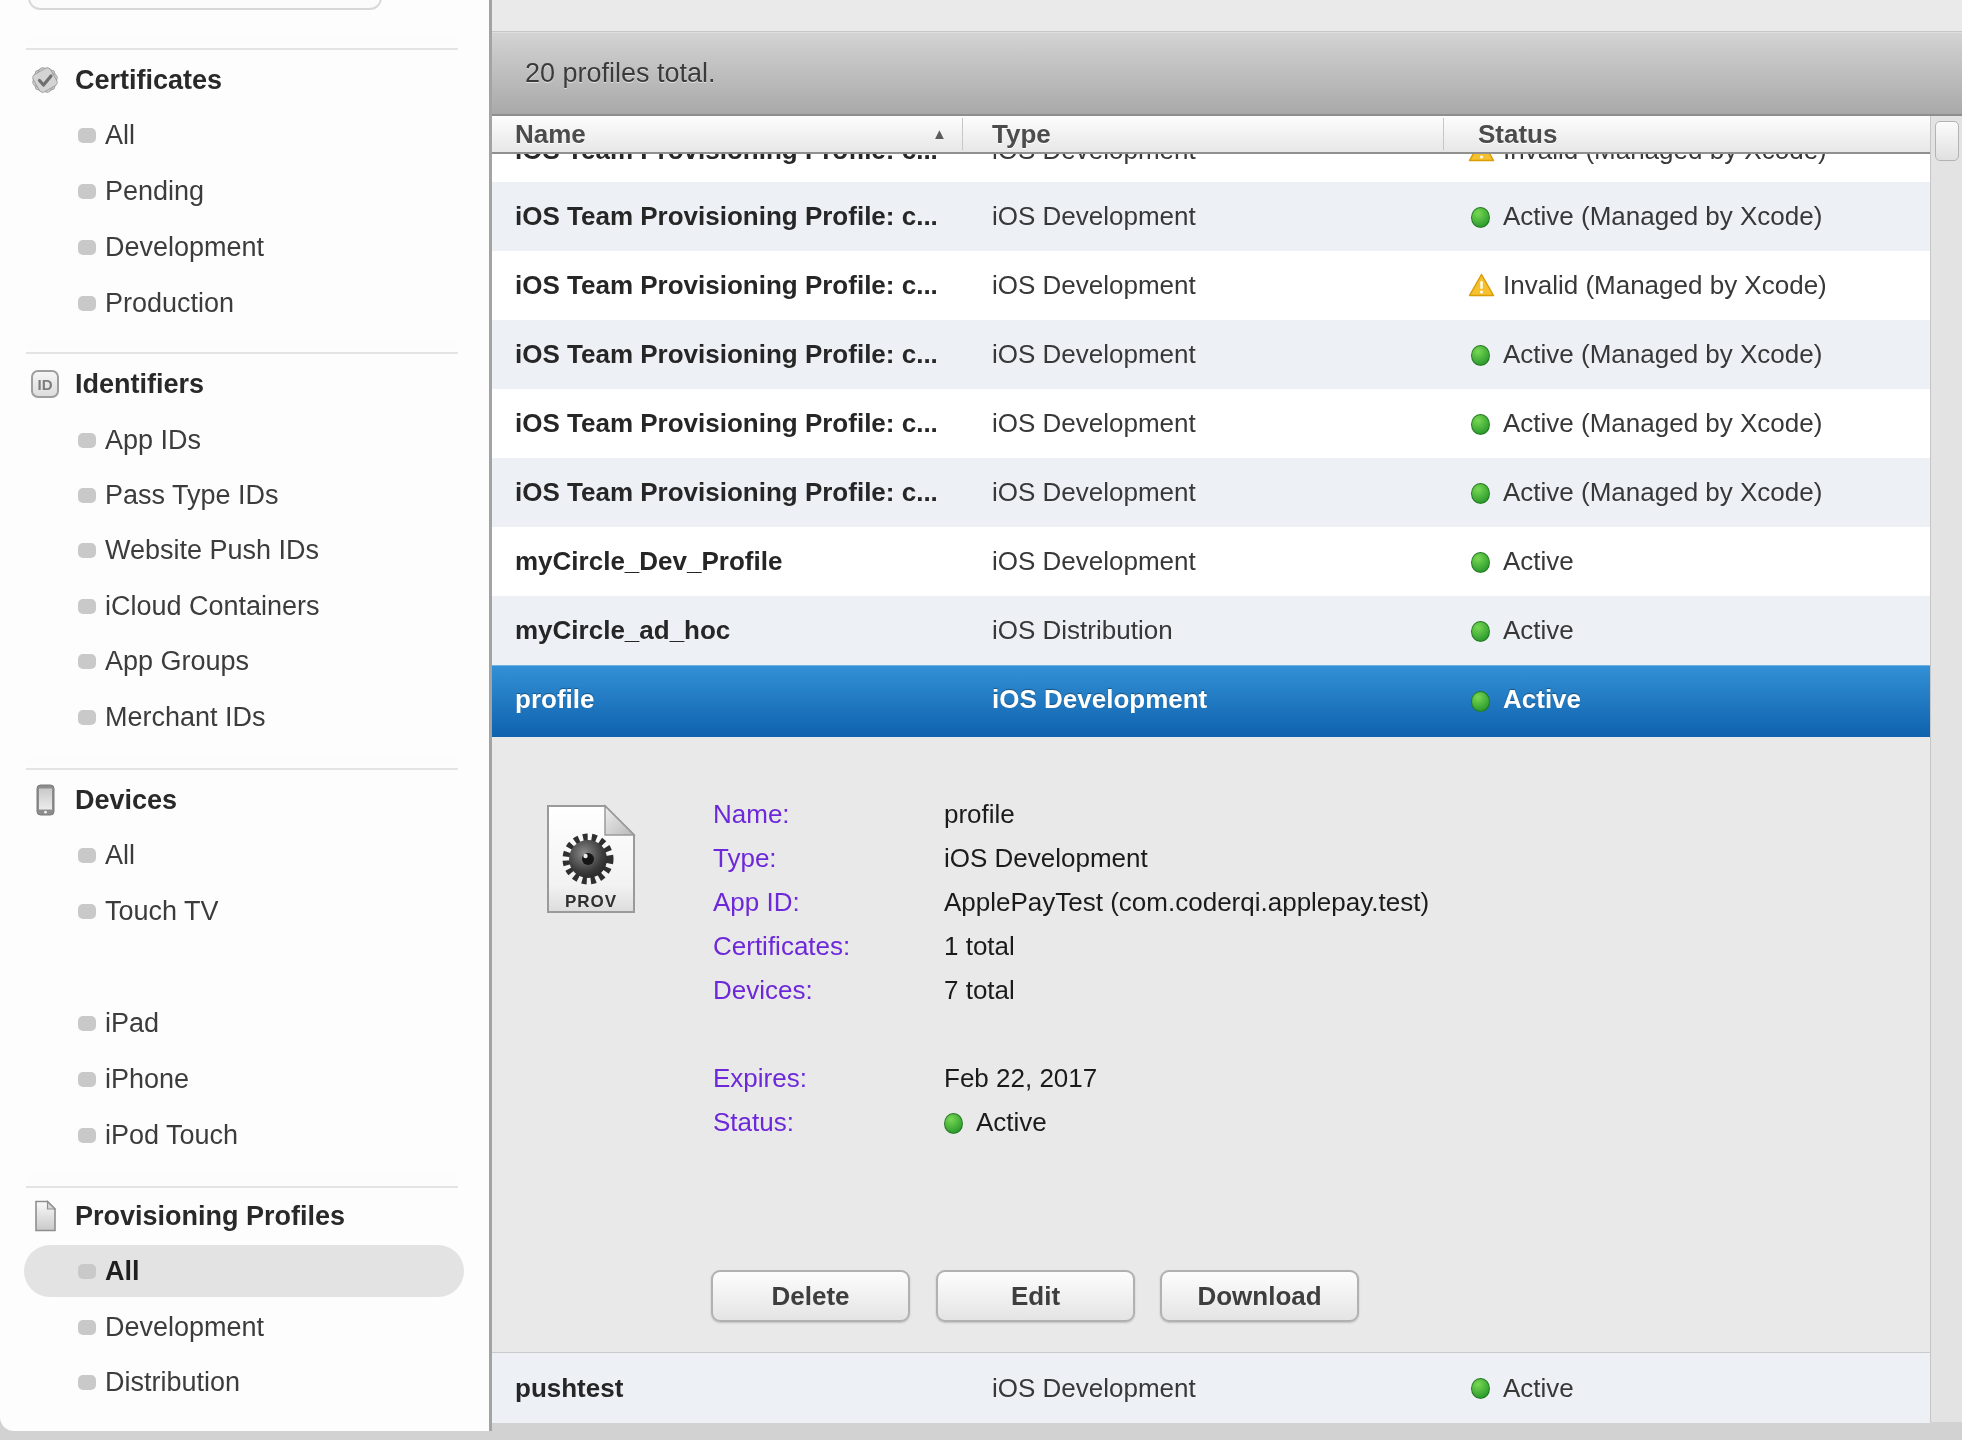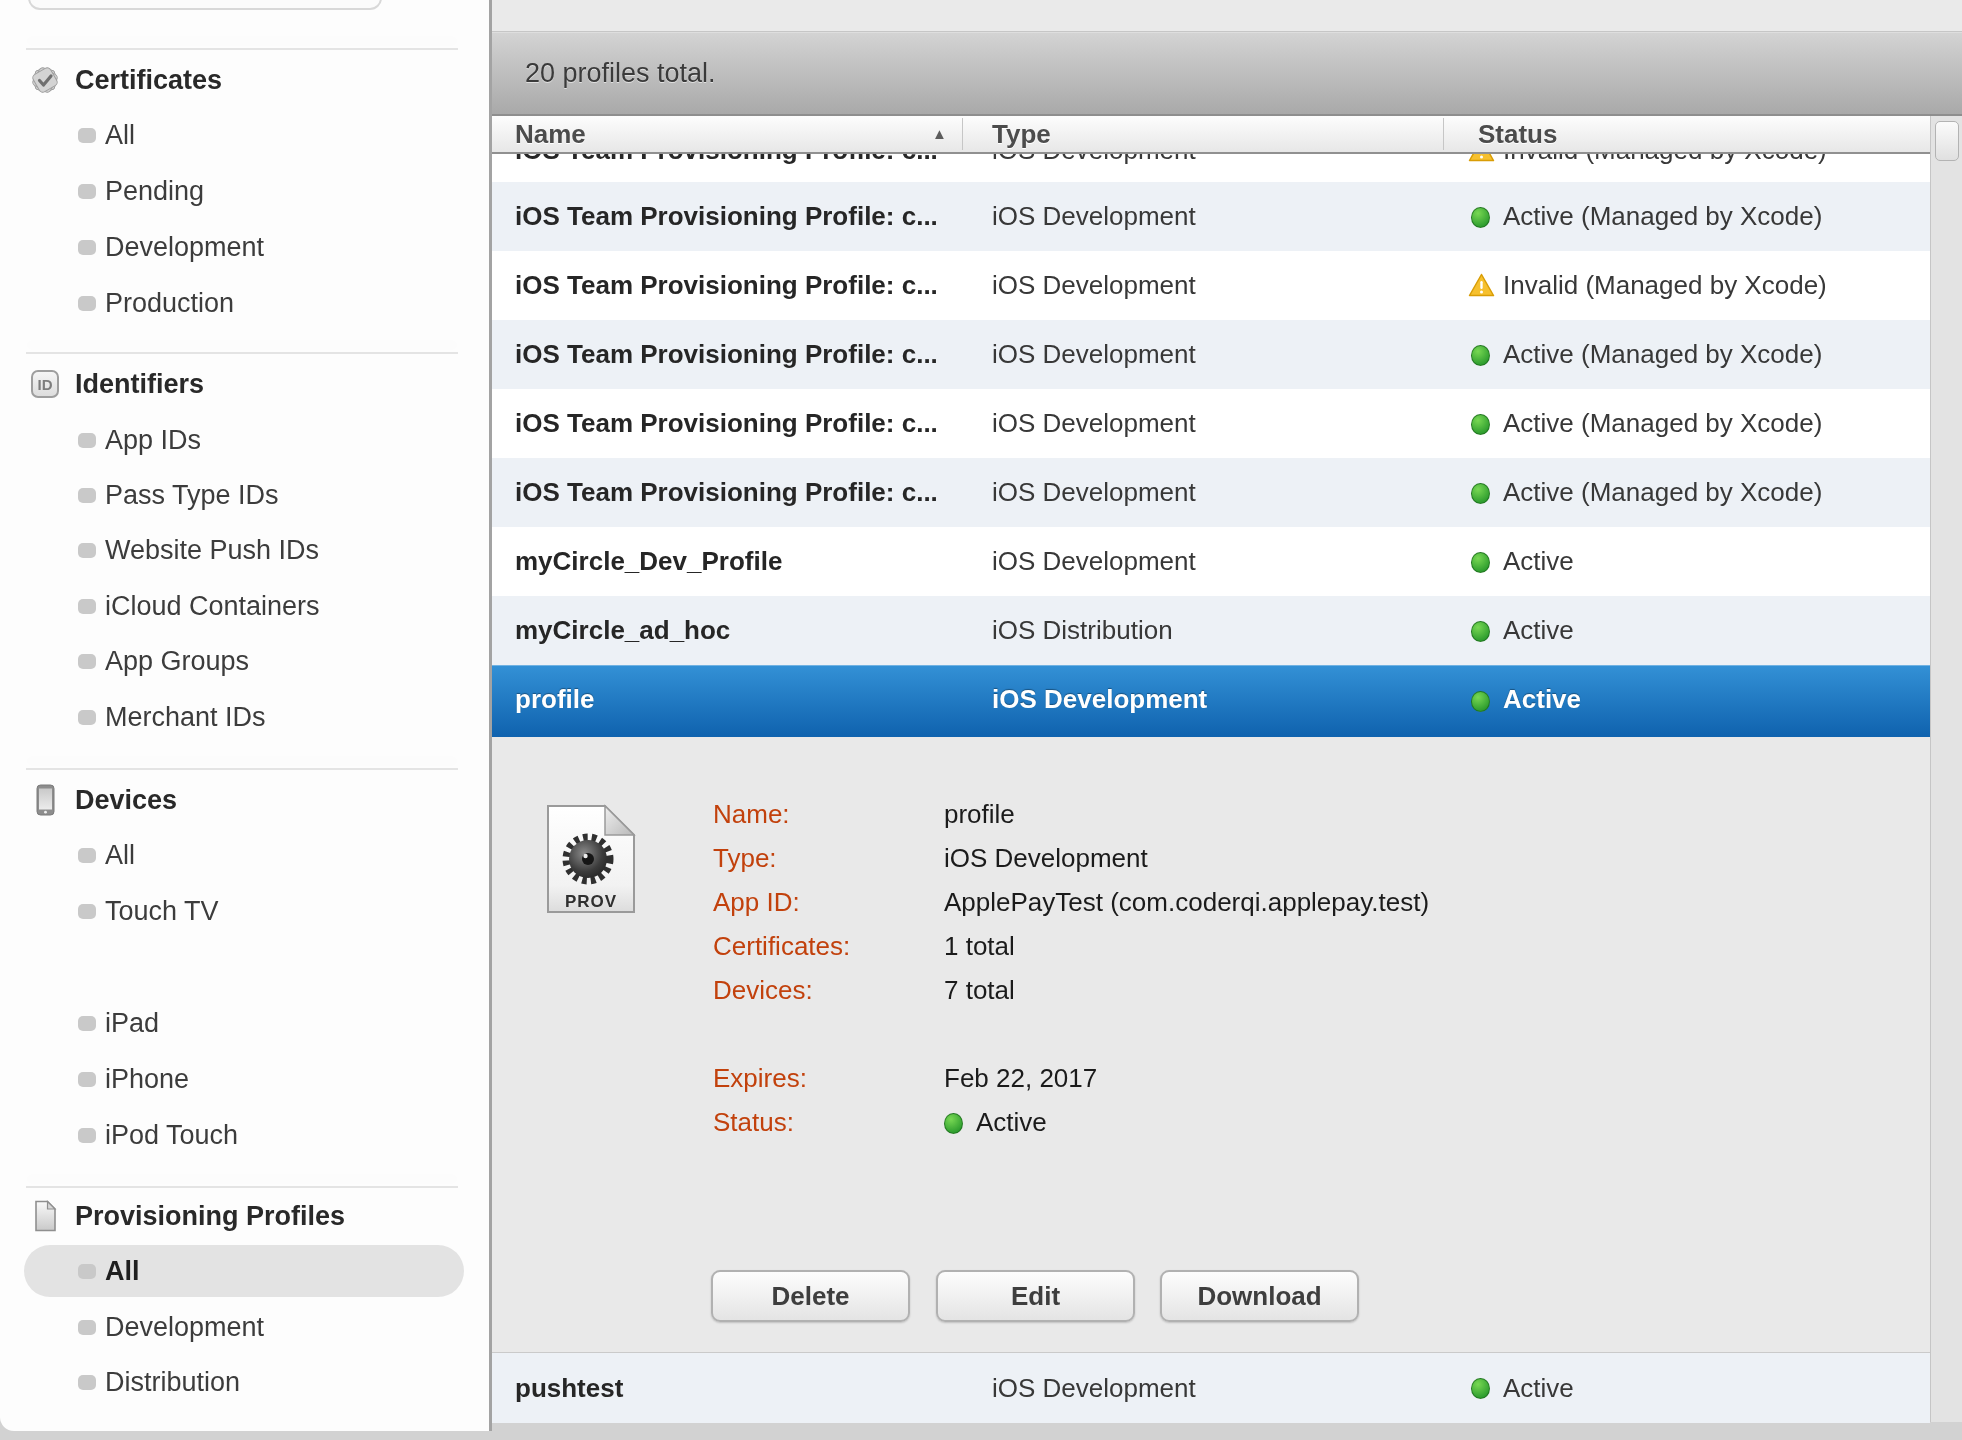--- a/index.html
+++ b/index.html
@@ -105,21 +105,21 @@
   }
   .row.sel .c-name,.row.sel .c-type,.row.sel .c-status{
     color:#fff;font-weight:700;text-shadow:0 -1px 1px rgba(0,0,0,0.35);
   }
   
   .panel{position:absolute;left:0;top:737px;width:1438px;height:615px;background:#e9e9e9;}
   .provicon{position:absolute;left:52px;top:803px;width:94px;height:112px;}
   .drow{position:absolute;left:0;width:1438px;height:44px;}
   .dlabel{
     position:absolute;left:221px;top:0;line-height:44px;
-    font-size:26px;color:#c2410c;white-space:nowrap;
+    font-size:26px;color:#6d28d9;white-space:nowrap;
   }
   .dvalue{
     position:absolute;left:452px;top:0;line-height:44px;
     font-size:26px;color:#1b1b1b;white-space:nowrap;
   }
   .ddot{
     position:absolute;left:452px;top:13px;width:17px;height:19px;border-radius:50%;
     background:radial-gradient(circle at 35% 28%,#78d853,#2f9e2f 75%);
     border:1px solid rgba(28,106,28,0.75);
   }

